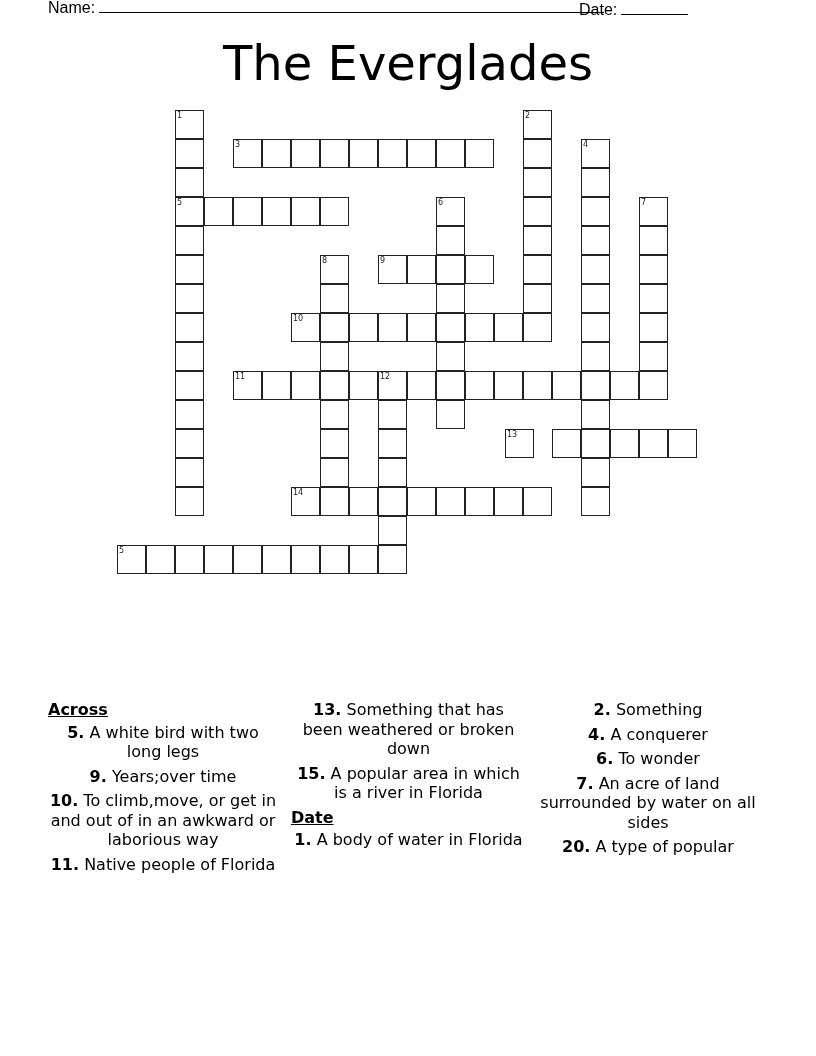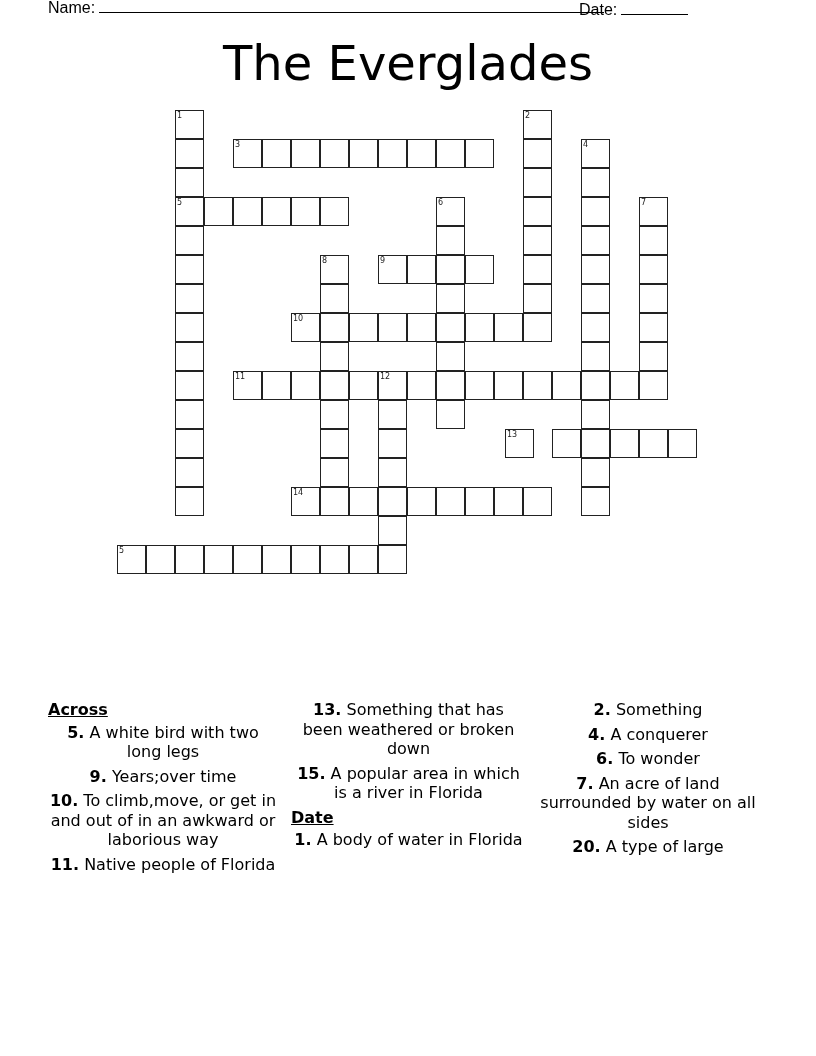--- a/index.html
+++ b/index.html
@@ -199,14 +199,14 @@
   <div class="clue"><b>15.</b> <span>A popular area in which is a river in Florida</span></div>
   <div class="sec">Date</div>
   <div class="clue"><b>1.</b> <span>A body of water in Florida</span></div>
 </div>
 
 <div class="clues col3">
   <div class="clue"><b>2.</b> <span>Something</span></div>
   <div class="clue"><b>4.</b> <span>A conquerer</span></div>
   <div class="clue"><b>6.</b> <span>To wonder</span></div>
   <div class="clue"><b>7.</b> <span>An acre of land surrounded by water on all sides</span></div>
-  <div class="clue"><b>20.</b> <span>A type of large</span></div>
+  <div class="clue"><b>20.</b> <span>A type of popular</span></div>
 </div>
 
 </body></html>

